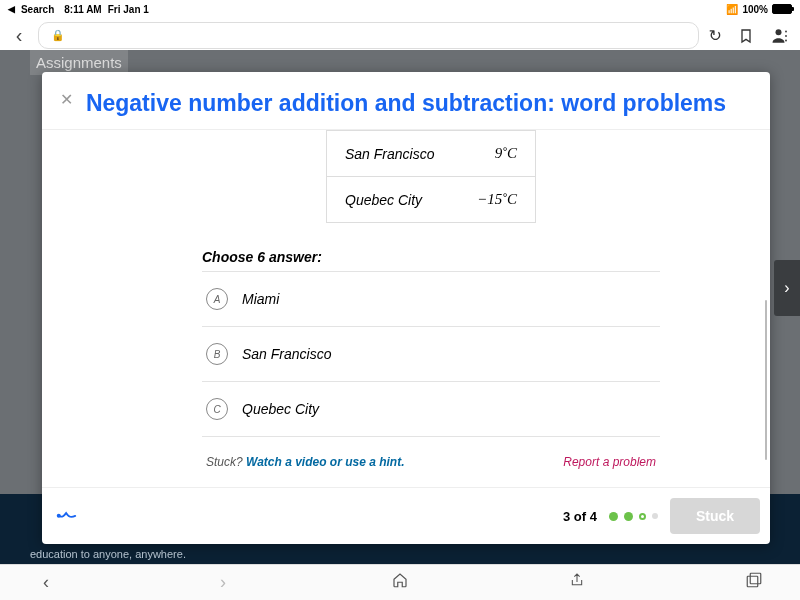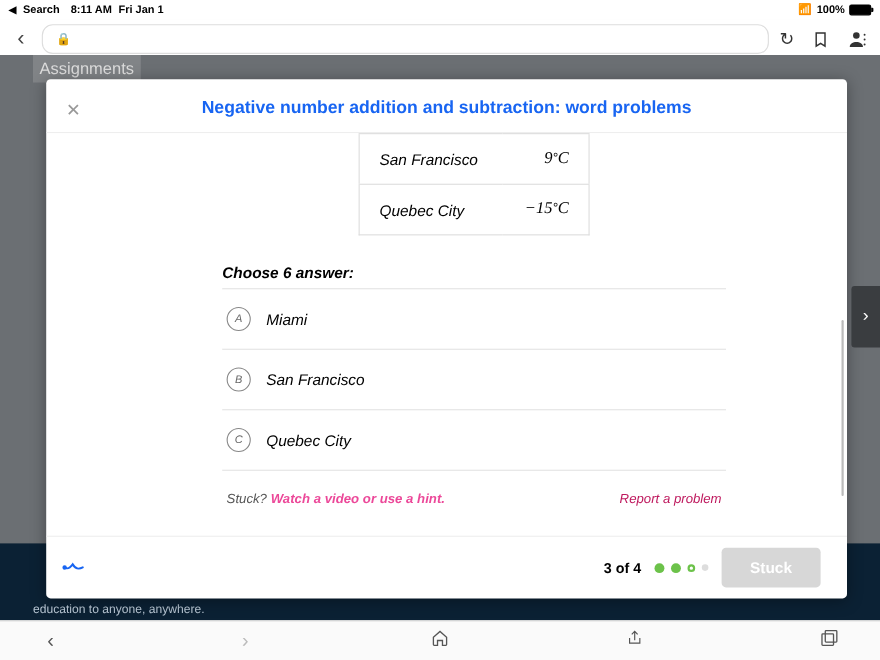--- a/index.html
+++ b/index.html
@@ -25,40 +25,40 @@
   .page-bg { position:absolute; top:50px; left:0; right:0; bottom:36px; background:#6b6f73; }
   .page-bg .assign { position:absolute; top:0; left:30px; font-size:15px; color:#ddd; background:rgba(255,255,255,.15); padding:4px 6px; }
   .page-bg .footer-strip { position:absolute; bottom:0; left:0; right:0; height:70px; background:#0b2134; color:#8aa; font-size:10px; display:flex; align-items:center; }
   .page-bg .footer-strip .tagline { position:absolute; left:30px; bottom:4px; color:#b8c6d3; font-size:11px;}
   .page-bg .footer-strip .fcol { position:absolute; bottom:28px; font-size:10px; color:#b8c6d3;}
   .fcol.c1{left:380px}.fcol.c2{left:500px}.fcol.c3{left:620px}
 
   
   .modal { position:absolute; top: 72px; left:42px; right:30px; bottom:56px; background:#fff; border-radius:4px; box-shadow:0 2px 14px rgba(0,0,0,.35); display:flex; flex-direction:column; overflow:hidden; }
   .modal-head { position:relative; text-align:center; padding:18px 40px 12px 40px; border-bottom:1px solid #eee; }
-  .modal-head h1 { color:#1865f2; font-size:16px; font-weight:700; }
+  .modal-head h1 { color:#1865f2; font-size:23px; font-weight:700; }
   .close-x { position:absolute; left:18px; top:18px; color:#999; font-size:16px; cursor:pointer; }
 
   .modal-body { flex:1; overflow:hidden; padding: 0 110px 0 160px; position:relative;font-style:italic; }
   .data-table { margin: 0 auto; border:1px solid #ddd; border-top:none; border-collapse:collapse; min-width:210px; }
   .data-table td { border-top:1px solid #ddd; padding:14px 18px; font-size:14px; }
   .data-table td.val { text-align:right; font-family: "Times New Roman", serif; font-size:15px; }
   .deg { font-size:12px; vertical-align: top; }
 
   .choose { margin-top:26px; font-size:14px; font-weight:700; }
   .answers { margin-top:6px; }
   .ans-row { display:flex; align-items:center; gap:14px; padding:16px 4px; border-bottom:1px solid #e3e3e3; font-size:14px; cursor:pointer; }
   .answers .ans-row:first-child { border-top:1px solid #e3e3e3; }
   .ans-letter { width:22px; height:22px; border:1px solid #888; border-radius:50%; display:flex; align-items:center; justify-content:center; font-size:10px; color:#666; }
 
   .stuck-row { display:flex; justify-content:space-between; align-items:center; font-size:12px; padding: 18px 4px 10px 4px; color:#555;}
-  .stuck-row a { color:#ec4899; text-decoration:none; font-weight:600; }
+  .stuck-row a { color:#0369a1; text-decoration:none; font-weight:600; }
   .report { color:#be185d; }
 
-  .modal-foot { border-top:1px solid #eee; padding:10px 24px 10px 14px; display:flex; align-items:center; justify-content:space-between; }
+  .modal-foot { border-top:1px solid #eee; padding:10px 10px 10px 14px; display:flex; align-items:center; justify-content:space-between; }
   .streak { color:#1865f2; font-size:18px; }
   .foot-right { display:flex; align-items:center; gap:12px; }
   .progress-text { font-size:13px; font-weight:600; }
   .dots { display:flex; gap:6px; align-items:center;}
   .dot{ width:9px;height:9px;border-radius:50%; background:#ddd;}
   .dot.done{ background:#6cc24a;}
   .dot.curr{ background:#fff; border:2px solid #6cc24a; width:7px;height:7px;}
   .dot.sm{ width:6px;height:6px;}
   .check-btn { background:#d7d7d7; color:#fff; border:none; border-radius:4px; padding:10px 26px; font-size:14px; font-weight:600; }
 

